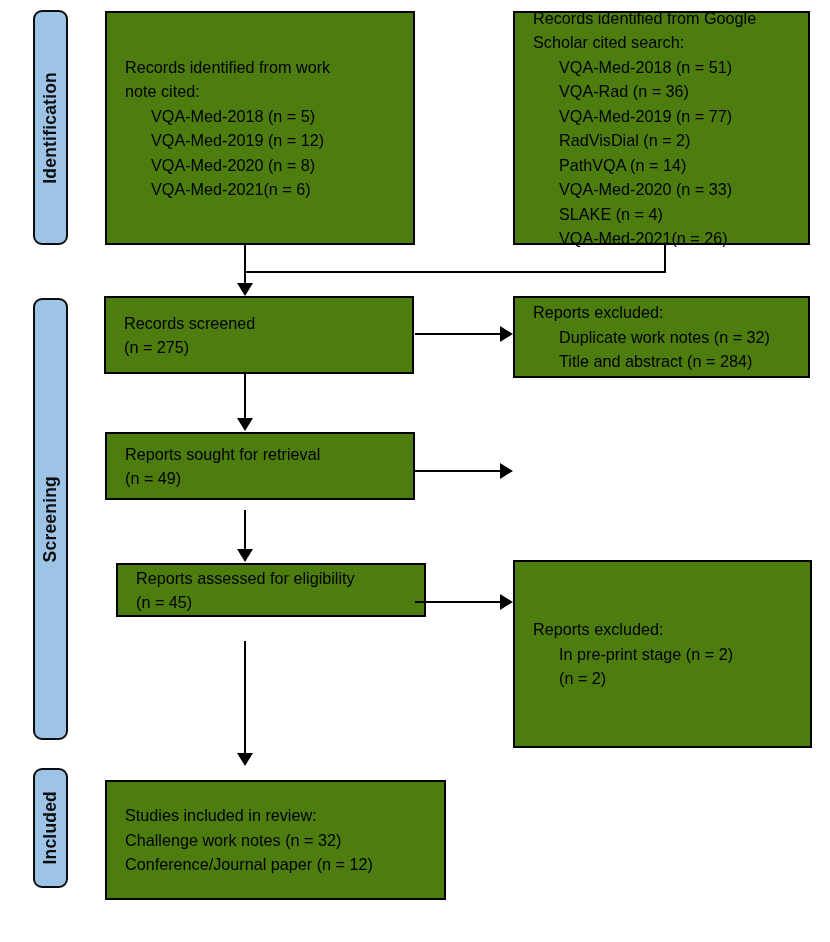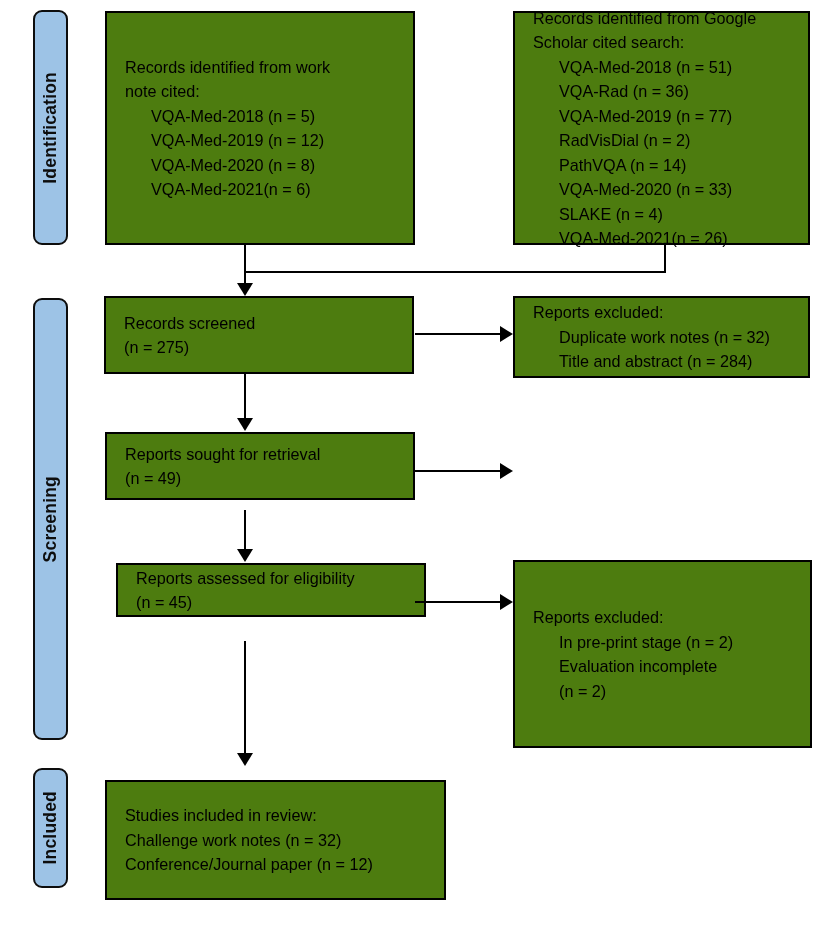--- a/index.html
+++ b/index.html
@@ -174,21 +174,20 @@
     <div class="box-lines">
       <div class="line">Reports assessed for eligibility</div>
       <div class="line">(n = 45)</div>
     </div>
   </div>
 
   <div class="flow-box" style="left:513px; top:560px; width:299px; height:188px;">
     <div class="box-lines">
       <div class="line">Reports excluded:</div>
       <div class="line indent">In pre-print stage (n = 2)</div>
-      <div class="line indent">Evaluation incomplete</div>
       <div class="line indent">(n = 2)</div>
     </div>
   </div>
 
   <div class="conn h" style="left:415px; top:601px; width:88px;"></div>
   <div class="arrow-right" style="left:500px; top:593.5px;"></div>
 
   <div class="conn v" style="left:244px; top:641px; height:113px;"></div>
   <div class="arrow-down" style="left:236.5px; top:753px;"></div>
 

